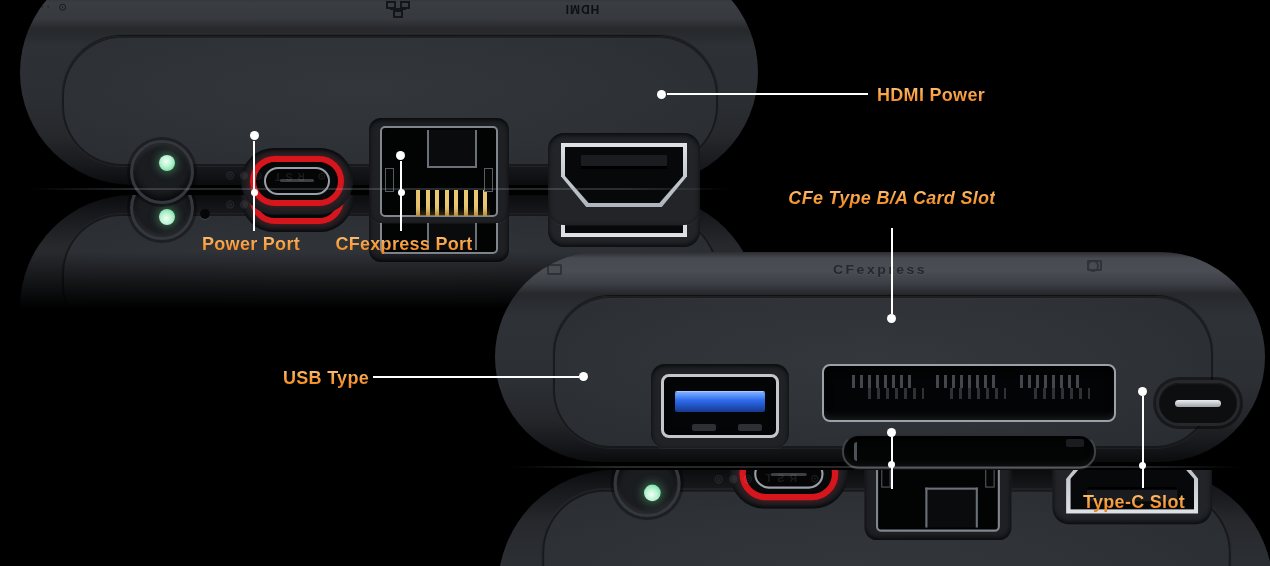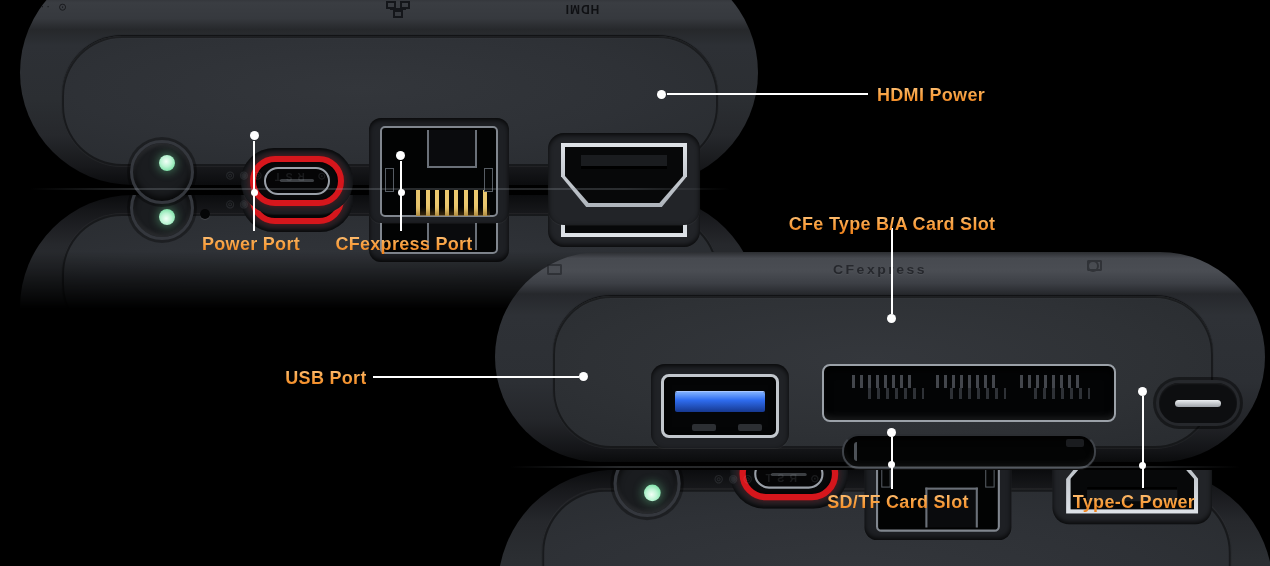--- a/index.html
+++ b/index.html
@@ -324,18 +324,17 @@
   <div class="cl-dot" style="left:887px;top:428px;"></div>
   <div class="cl-dot sm" style="left:888px;top:461px;"></div>
 
   <div class="cl" style="left:1142px;top:396px;width:2px;height:92px;"></div>
   <div class="cl-dot" style="left:1138px;top:387px;"></div>
   <div class="cl-dot sm" style="left:1139px;top:462px;"></div>
 
   <div class="callout-label" style="left:877px;top:85px;">HDMI Power</div>
   <div class="callout-label ctr" style="left:251px;top:234px;">Power Port</div>
   <div class="callout-label ctr" style="left:404px;top:234px;">CFexpress Port</div>
-  <div class="callout-label ctr" style="left:892px;top:214px;">CFe Type B/A Card Slot</div>
-  <div class="callout-label ctr" style="left:326px;top:368px;">USB Port</div>
-  <div class="callout-label ctr" style="left:898px;top:492px;">SD/TF Card Slot</div>
-  <div class="callout-label ctr" style="left:1134px;top:492px;">Type-C Power</div>
+  <div class="callout-label ctr" style="left:892px;top:188px;font-style:italic;">CFe Type B/A Card Slot</div>
+  <div class="callout-label ctr" style="left:326px;top:368px;">USB Type</div>
+  <div class="callout-label ctr" style="left:1134px;top:492px;">Type-C Slot</div>
 
 </div>
 
 </body></html>

